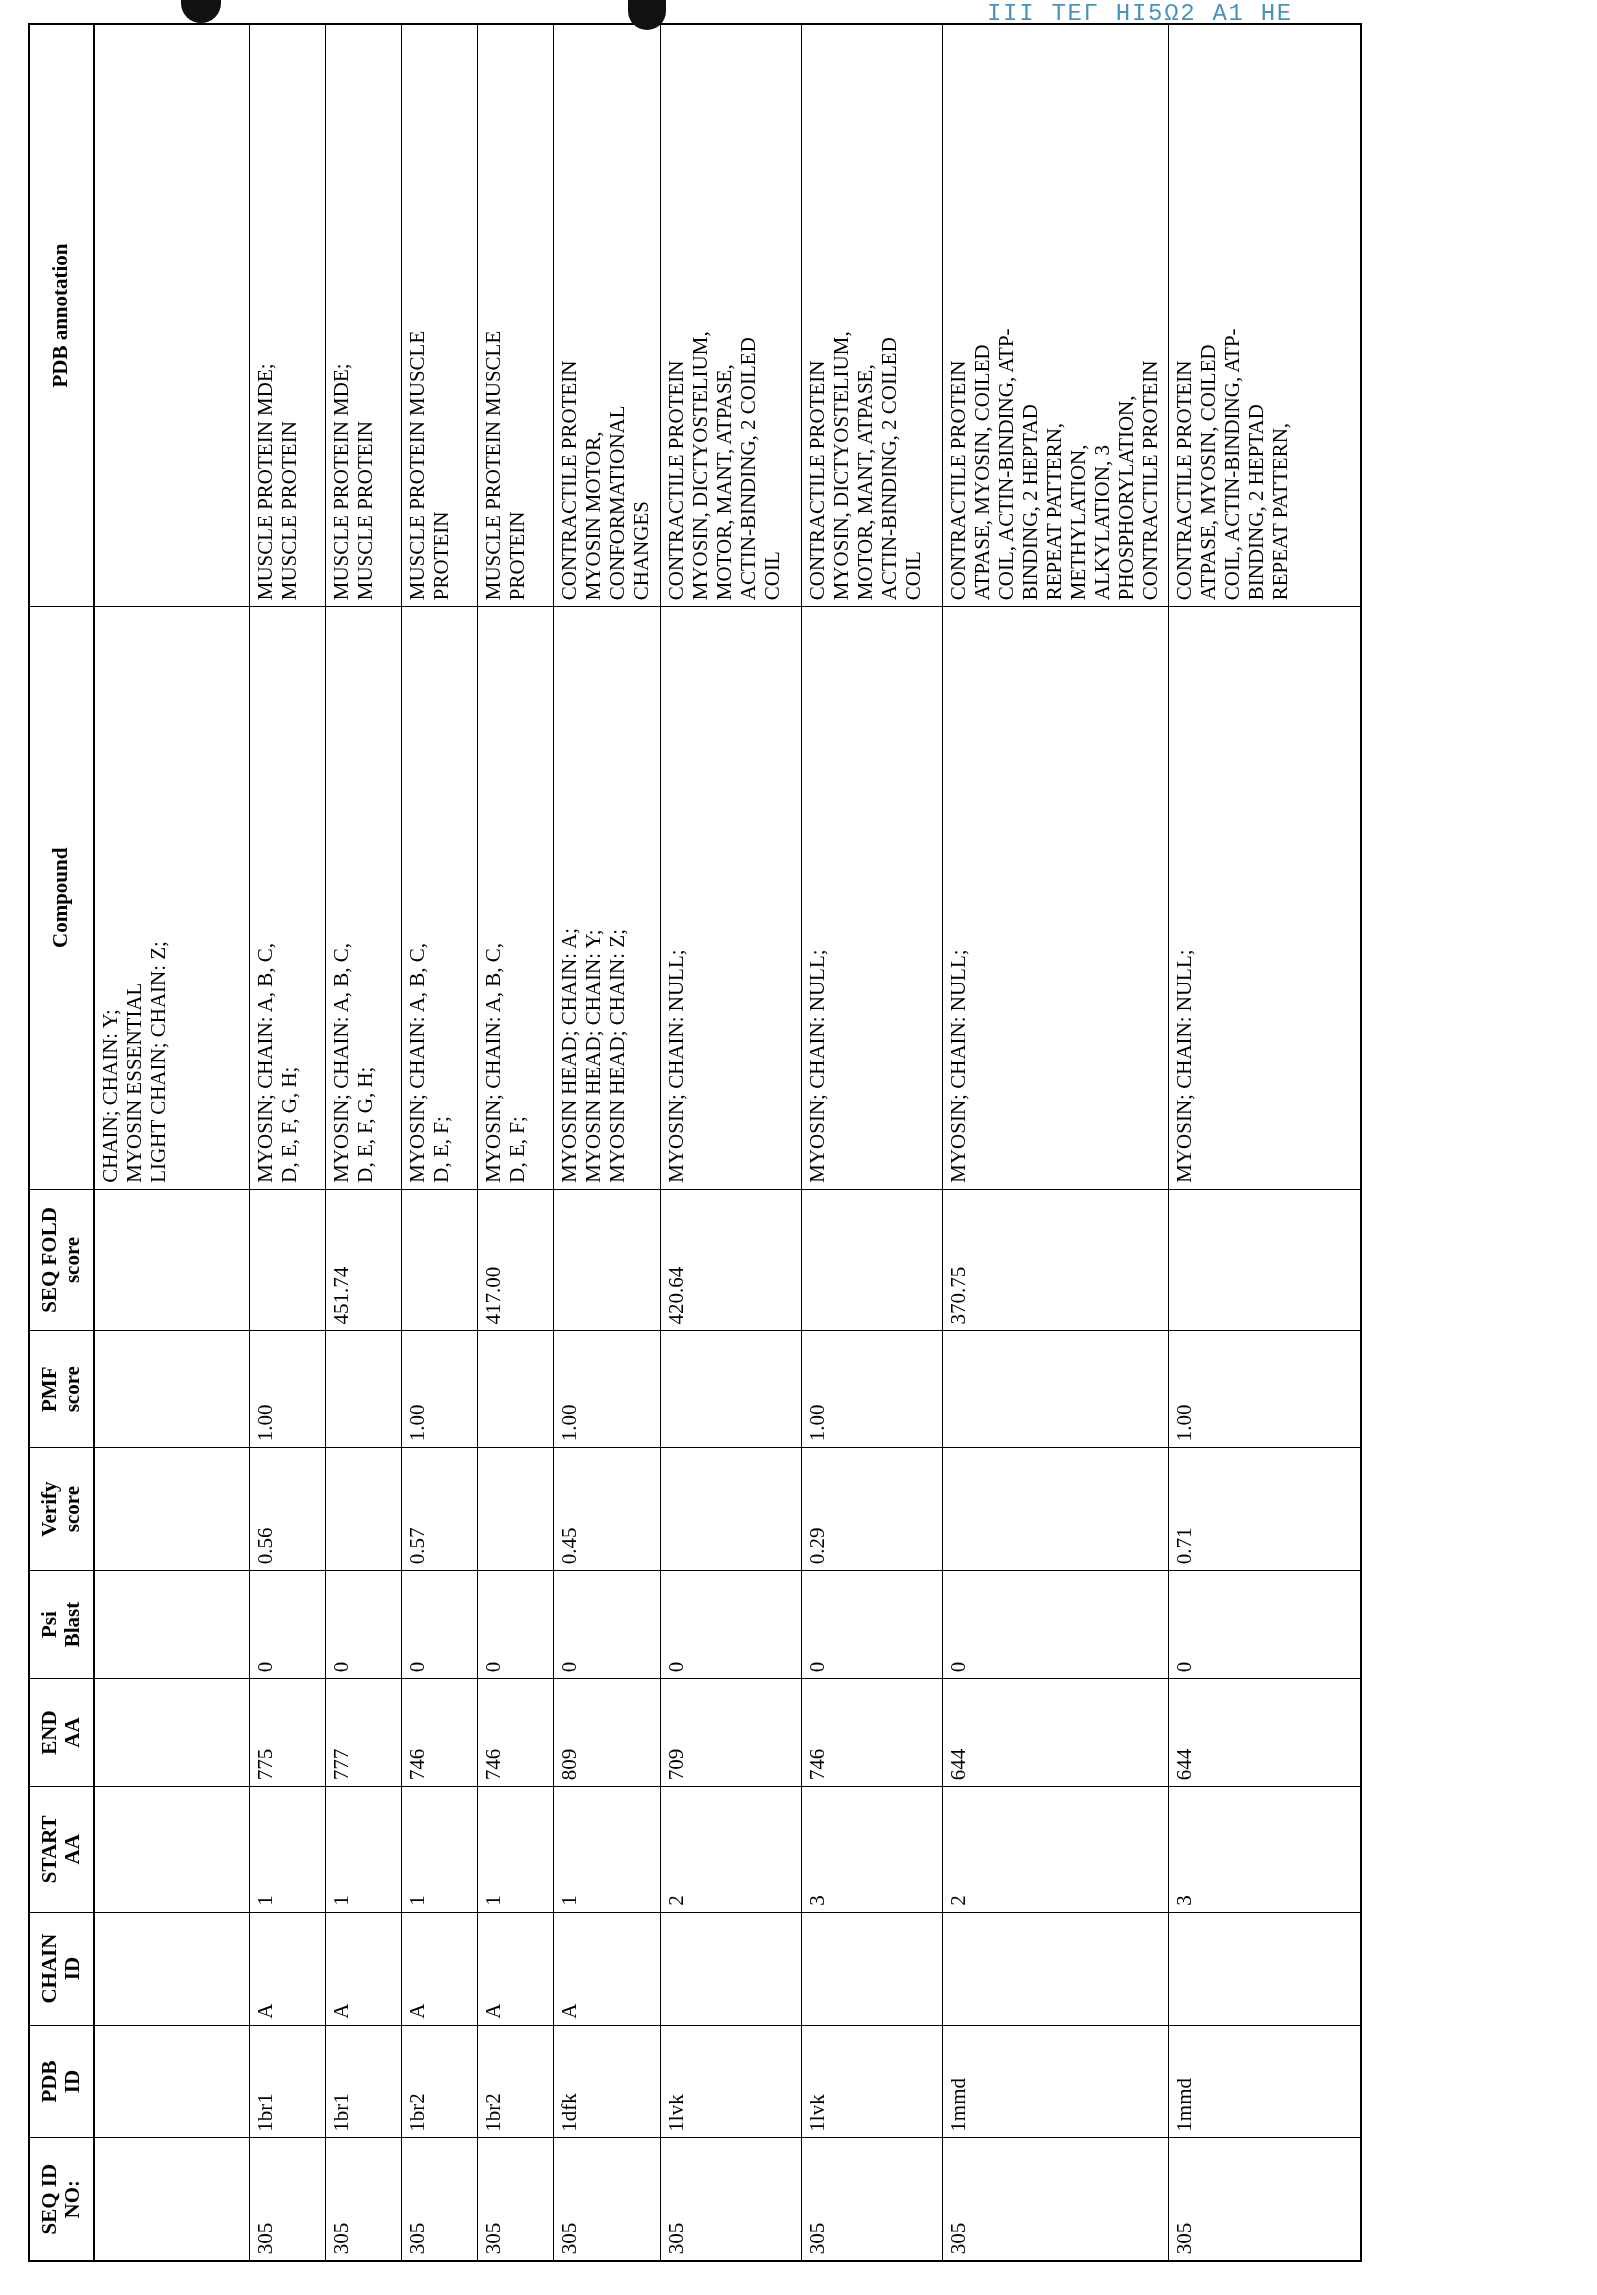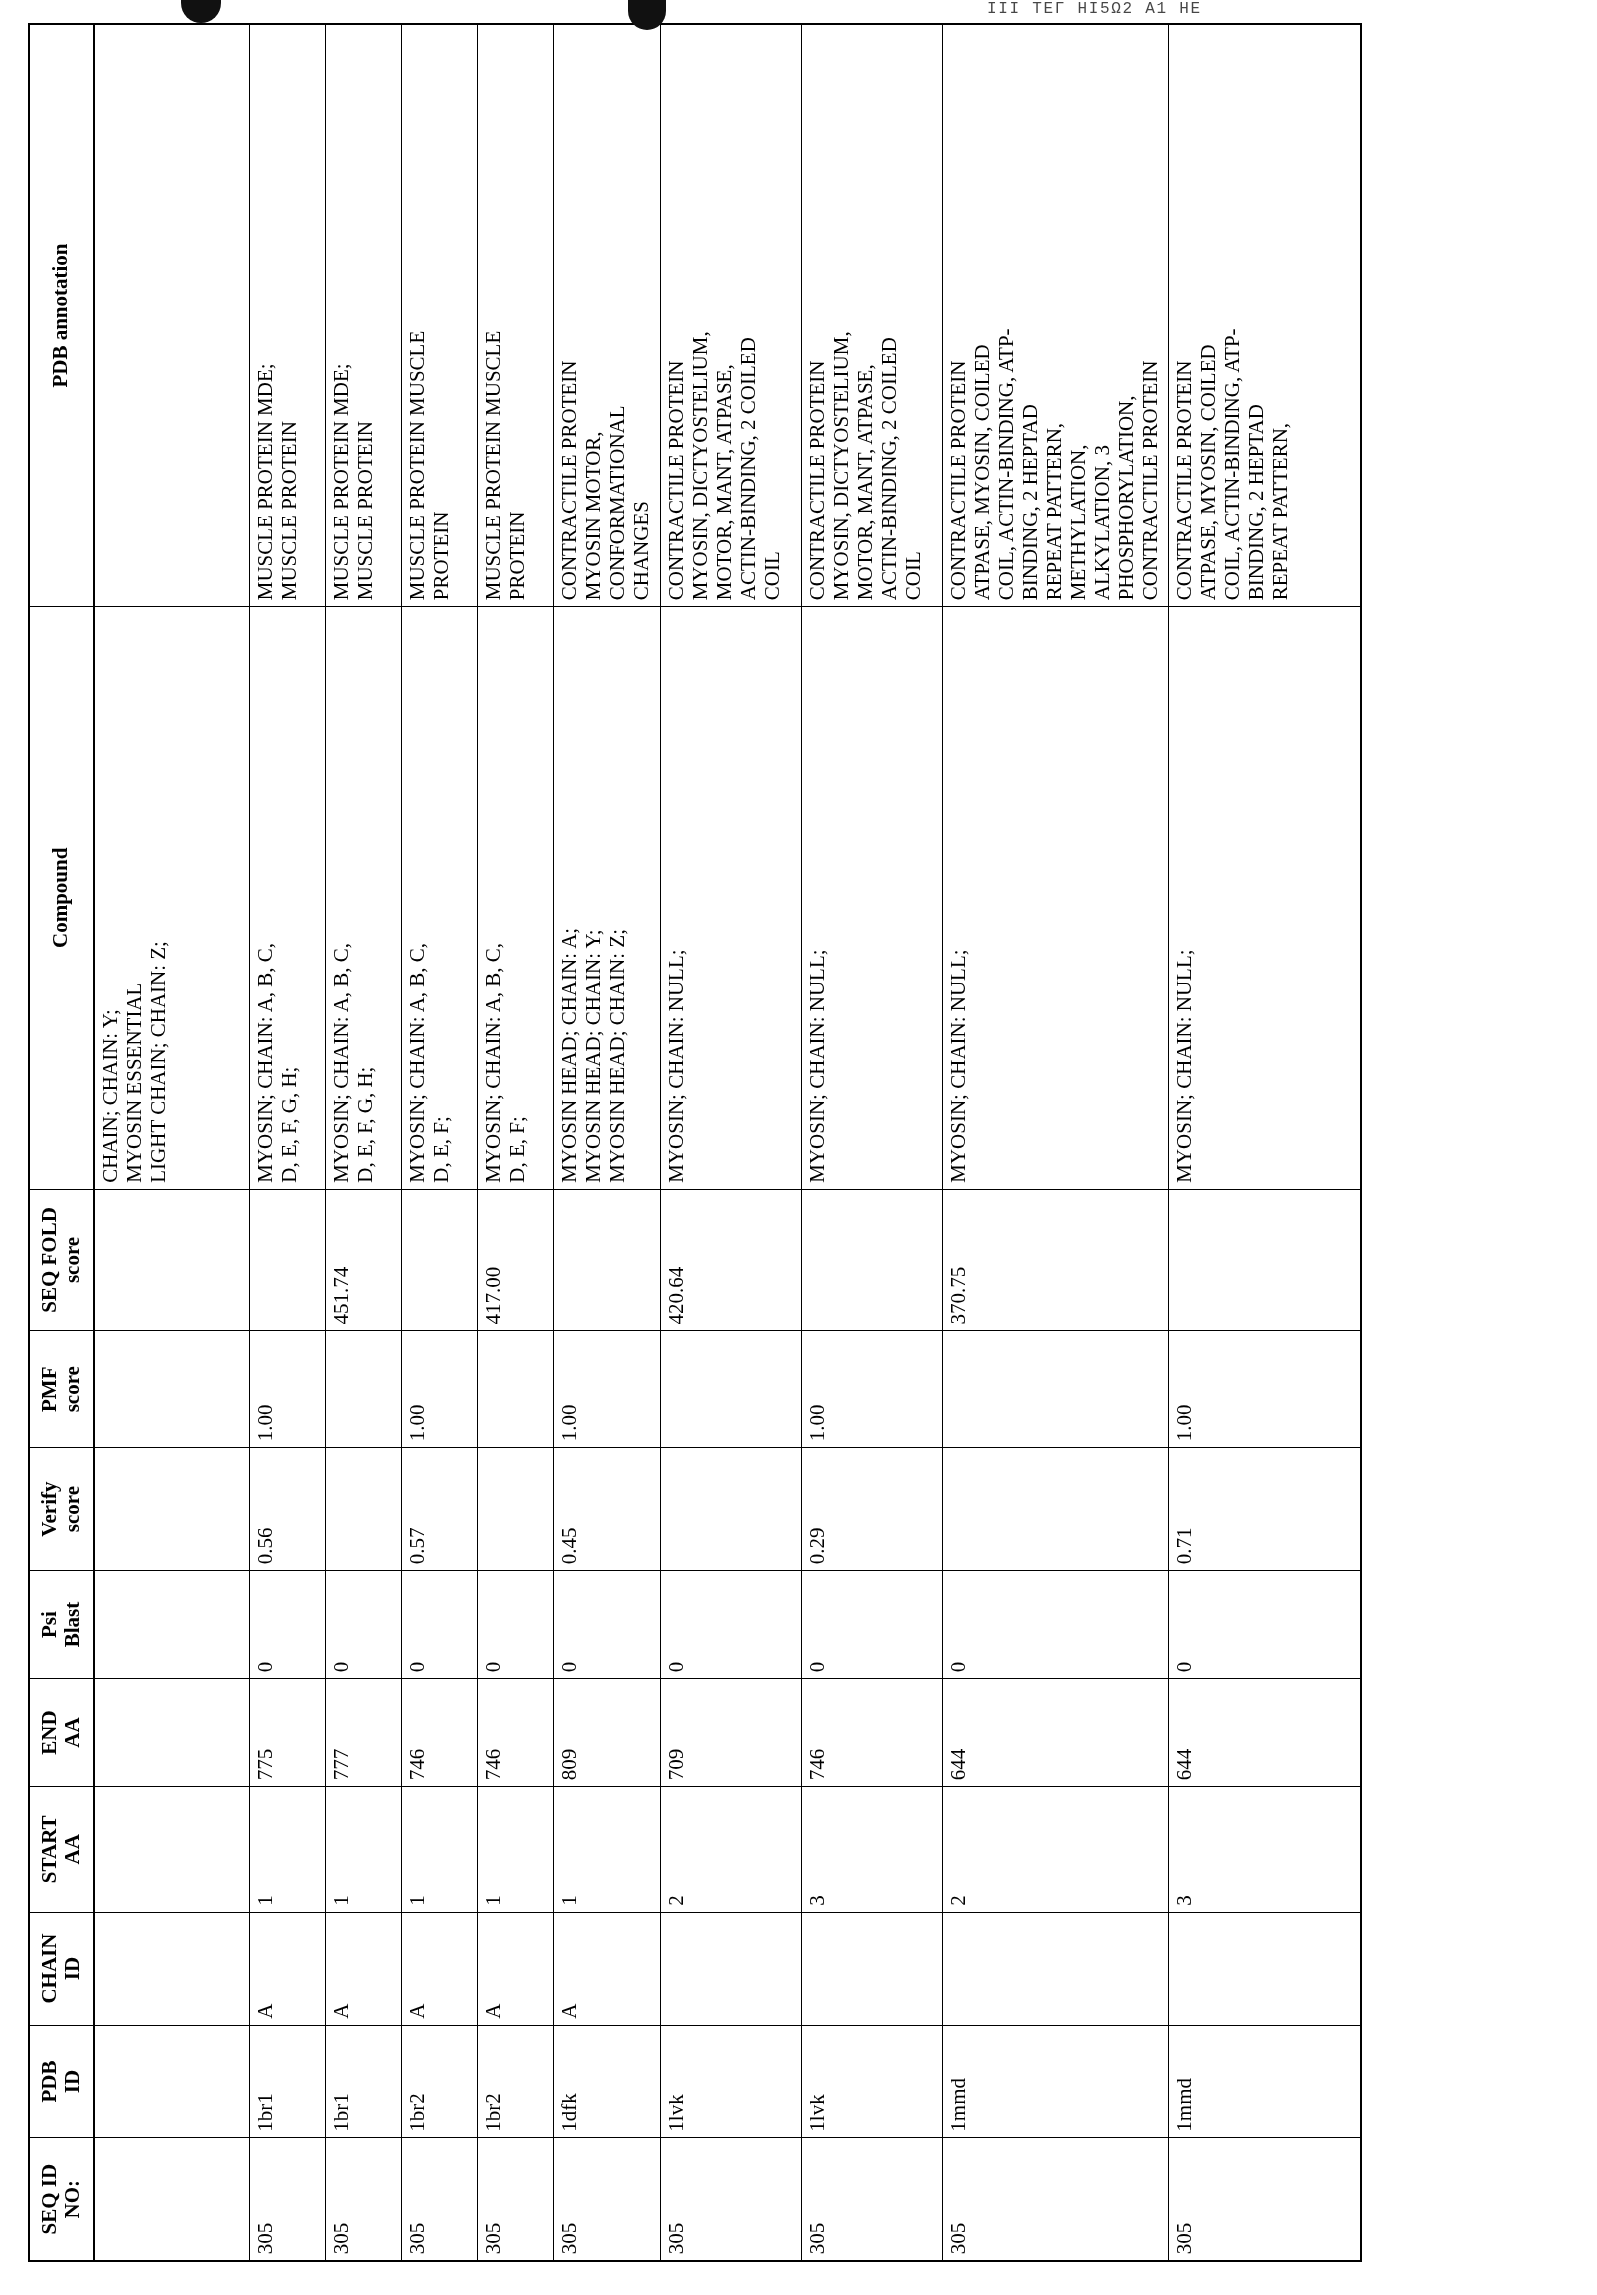--- a/index.html
+++ b/index.html
@@ -95,23 +95,23 @@
     background: #111;
     border-radius: 0 0 50px 50px;
     pointer-events: none;
   }
   #blob-a { left: 181px; top: 0px;  width: 40px; height: 23px; }
   #blob-b { left: 628px; top: 0px;  width: 38px; height: 30px; }
   .scan-noise {
     position: absolute;
     top: 0;
     height: 35px;
-    color: #000000;
+    color: #0369a1;
     font-family: "Liberation Mono", "DejaVu Sans Mono", monospace;
-    font-size: 16px;
+    font-size: 24px;
     letter-spacing: 1.7px;
     opacity: 0.72;
     white-space: nowrap;
     overflow: hidden;
     pointer-events: none;
   }
   #noise-top { left: 987px; width: 605px; }
 </style>
 </head>
 <body>

